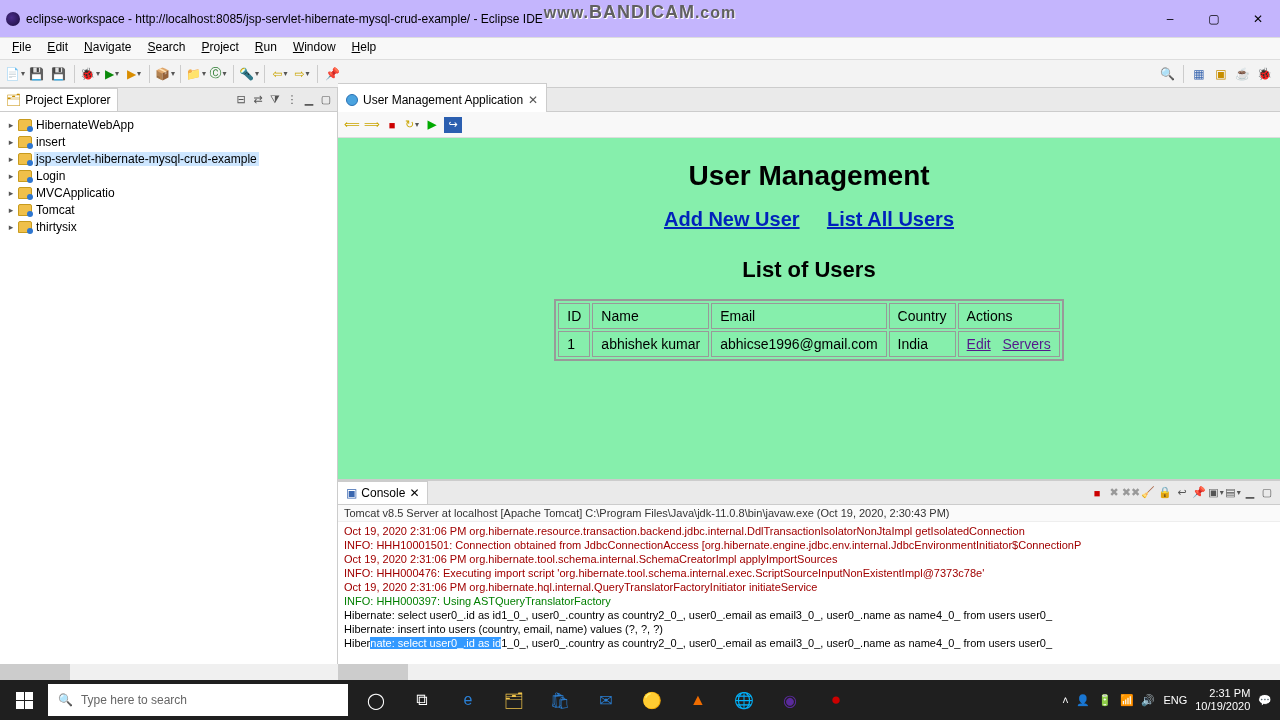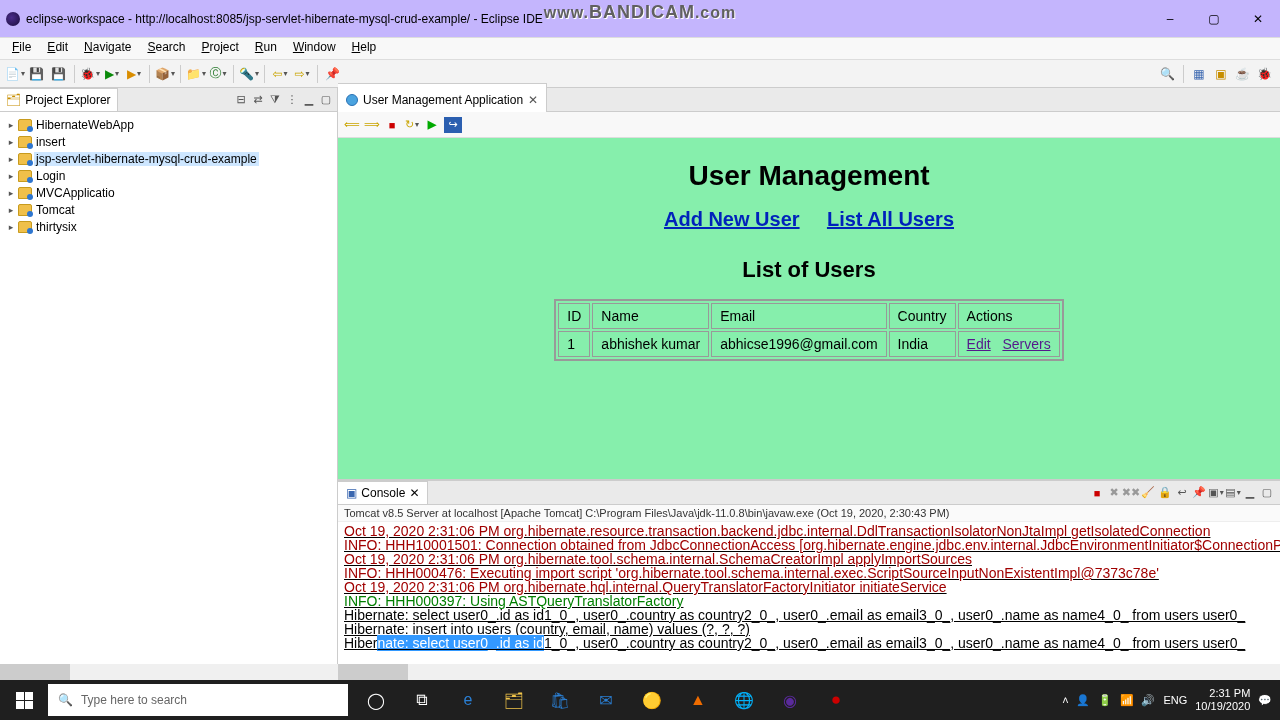--- a/index.html
+++ b/index.html
@@ -63,21 +63,21 @@
 .usertable th,.usertable td{border:1px solid #999; padding:4px 8px; text-align:left;}
 .usertable th{font-weight:normal;}
 .usertable a{ color:#551a8b; text-decoration:underline;}
 
 
 .console-panel { height:200px; display:flex; flex-direction:column; border-top:1px solid #ccc;}
 .console-tabs { height:24px; background:#eaeaea; display:flex; align-items:center; border-bottom:1px solid #ccc;}
 .console-tab{background:#fff;height:100%;display:flex;align-items:center;padding:0 8px;gap:4px;border-right:1px solid #ccc;border-top:1px solid #ccc;}
 .console-tools{margin-left:auto;display:flex;gap:3px;padding-right:6px;}
 .console-header{font-size:11px;padding:2px 6px;color:#333;background:#fafafa;border-bottom:1px solid #eee;}
-.console-body{flex:1;overflow:auto;font-family:Consolas,"Courier New",monospace;font-size:14px;line-height:14px;padding:2px 6px;white-space:nowrap;text-decoration:underline;}
+.console-body{flex:1;overflow:auto;font-family:Consolas,"Courier New",monospace;font-size:11px;line-height:14px;padding:2px 6px;white-space:nowrap;}
 .log-line{white-space:pre;}
 .log-red{color:#a00000;}
 .log-green{color:#007f00;}
 .log-black{color:#000;}
 .highlight-sel{background:#3399ff;color:#fff;}
 .hscroll{height:16px;background:#f0f0f0;position:relative;}
 .hscroll .thumb{position:absolute;left:0;top:0;height:100%;width:70px;background:#ccc;}
 
 
 .watermark{ position:absolute; top:2px; left:50%; transform:translateX(-50%); font-family:Arial,sans-serif; font-size:16px; letter-spacing:1px; color:#606060; text-shadow:1px 1px 0 #fff; font-weight:bold;}

